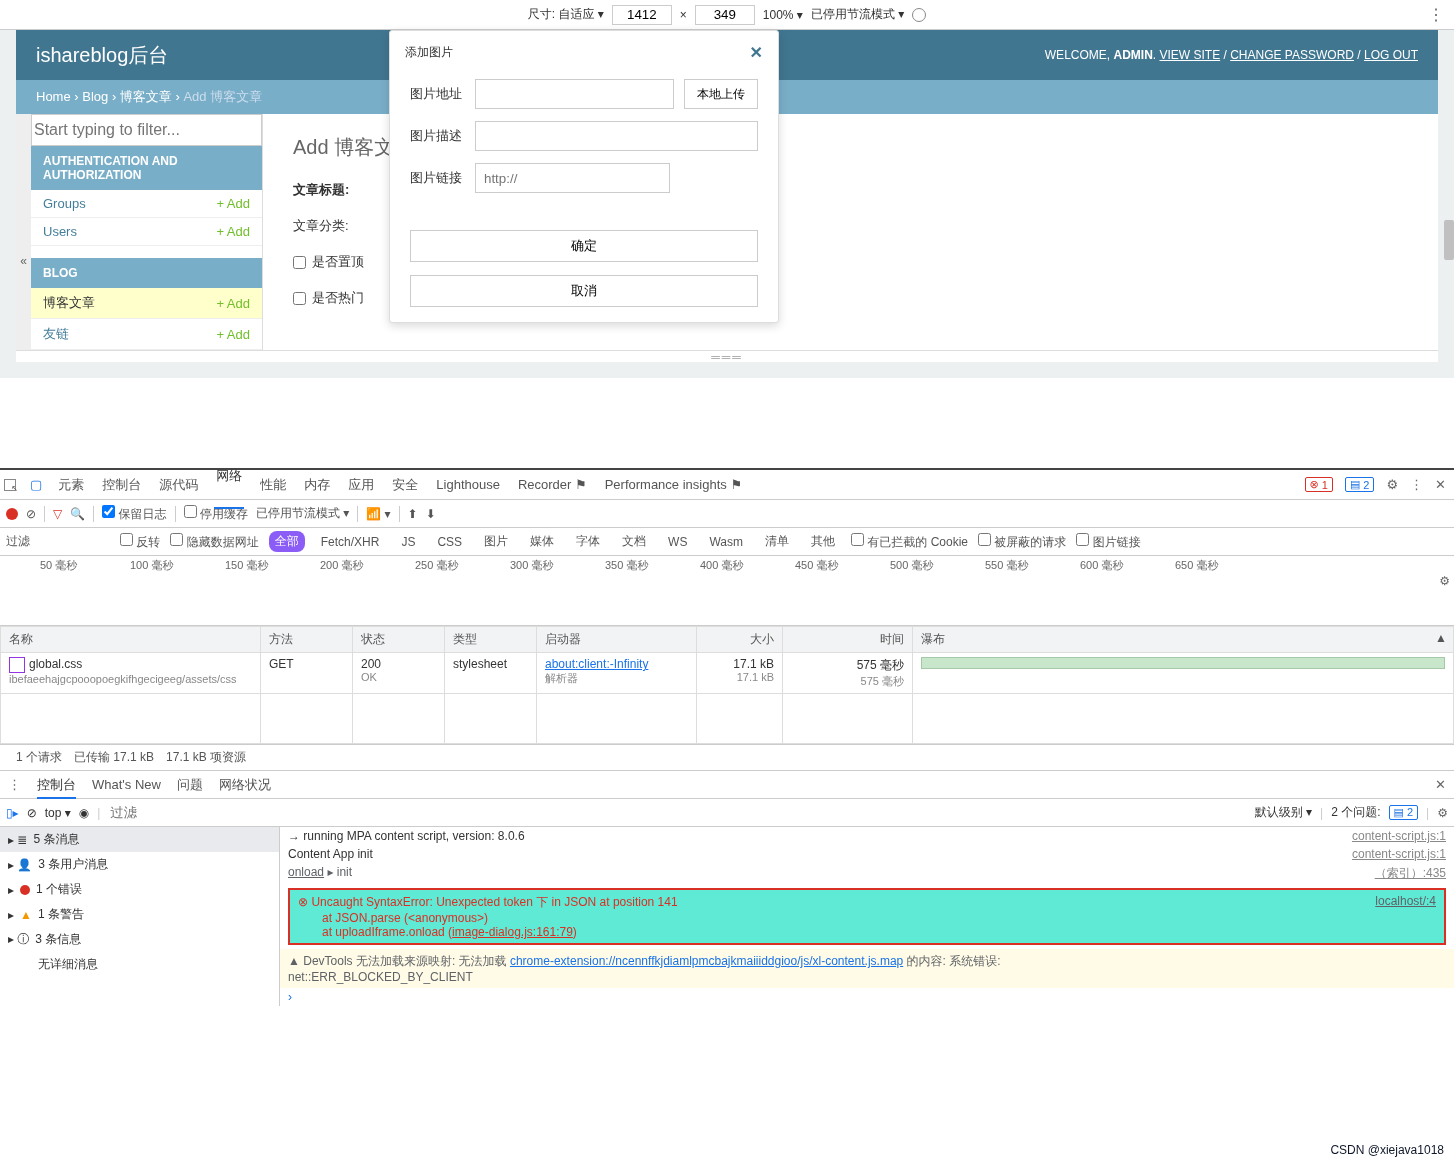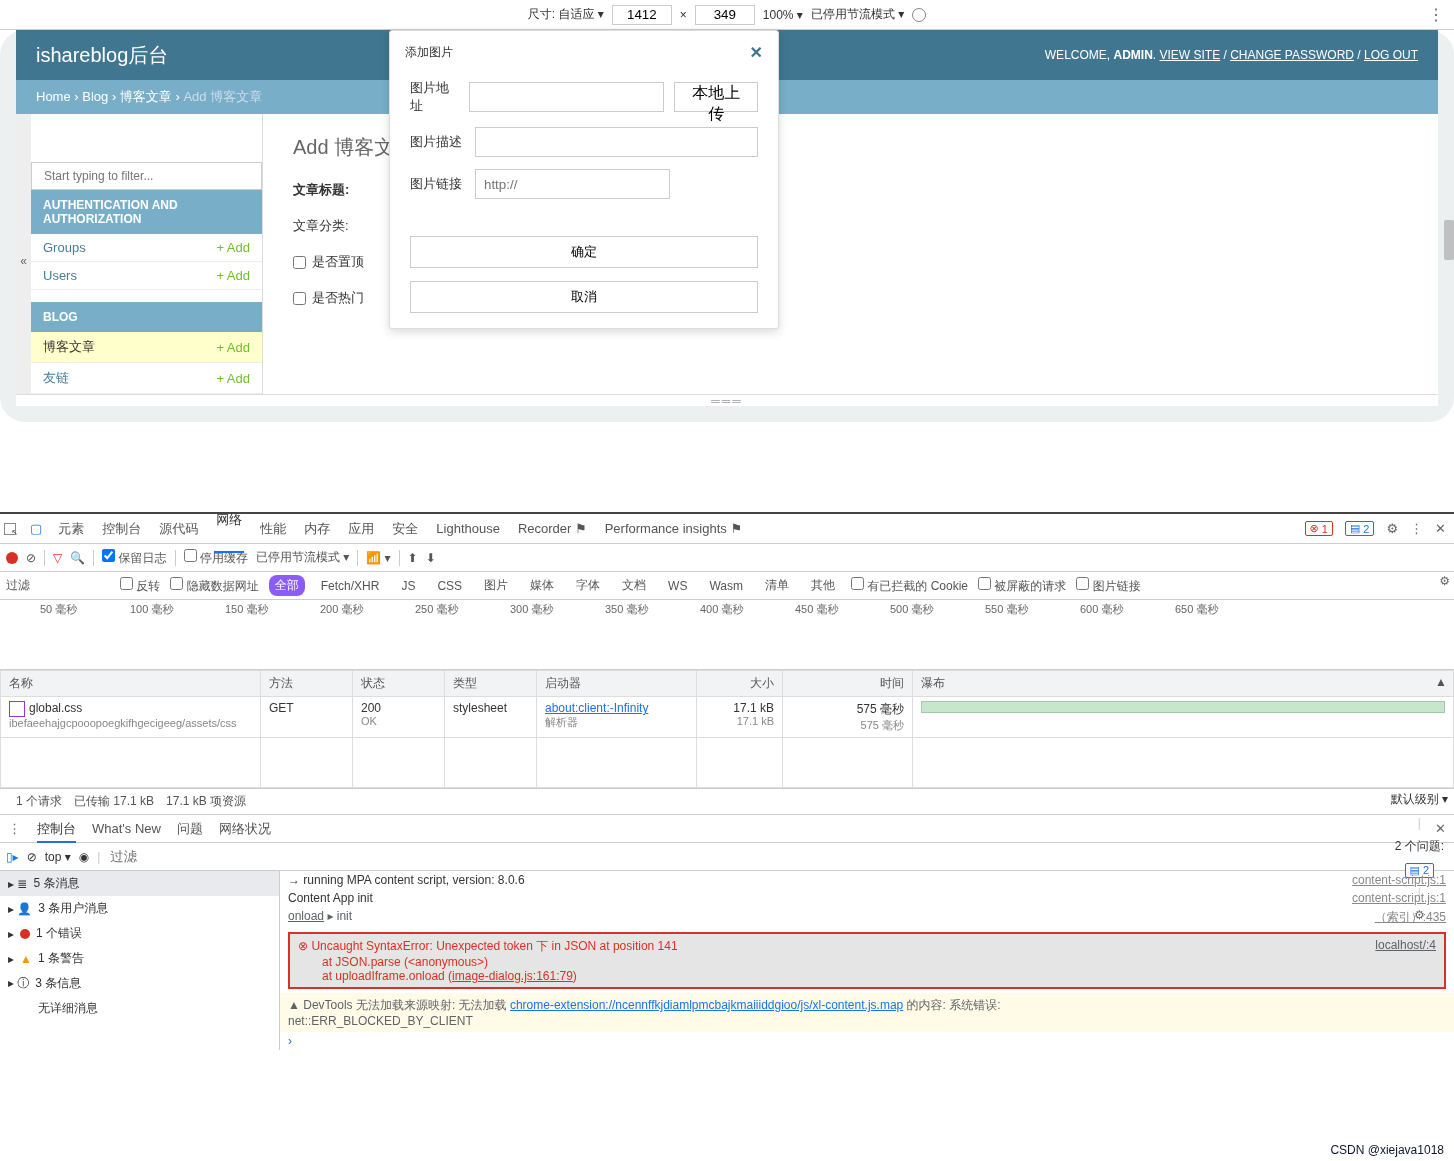--- a/index.html
+++ b/index.html
@@ -6,34 +6,34 @@
 body { background: #fff; font-size: 12px; color: #333; }
 
 
 .device-toolbar { height: 30px; background: #fff; border-bottom: 1px solid #ccc; display: flex; align-items: center; justify-content: center; gap: 8px; position: relative; }
 .device-toolbar .dim-input { width: 60px; height: 20px; border: 1px solid #ccc; text-align: center; }
 .device-toolbar .dropdown { cursor: pointer; }
 .device-toolbar .menu-icon { position: absolute; right: 10px; font-size: 16px; cursor: pointer; color: #666; }
 .rotate-icon { display: inline-block; width: 14px; height: 14px; border: 1.5px solid #888; border-radius: 50%; position: relative; }
 
 
-.admin-wrap { background: #ecf0f1; padding: 0 16px 16px; position: relative; border-radius: 25px; }
+.admin-wrap { background: #ecf0f1; padding: 0 16px 16px; position: relative; }
 .admin-panel { background: #fff; }
 .admin-header { background: #417690; color: #fff; height: 50px; display: flex; align-items: center; justify-content: space-between; padding: 0 20px; }
 .admin-title { font-size: 20px; font-weight: normal; }
 .admin-links { font-size: 12px; }
 .admin-links a { color: #fff; text-decoration: none; }
 .admin-links a.underline { text-decoration: underline; }
 
 .breadcrumb { background: #79aec8; color: #fff; padding: 8px 20px; font-size: 13px; }
 .breadcrumb a { color: #fff; text-decoration: none; }
 
 .admin-body { display: flex; }
 .sidebar { width: 232px; border-right: 1px solid #ddd; }
-.filter-input { width: 100%; padding: 6px 12px; border: 1px solid #ccc; font-size: 12px; margin-top: 48px; }
+.filter-input { width: 100%; padding: 6px 2px; border: 1px solid #ccc; font-size: 16px; }
 .sidebar-section-header { background: #79aec8; color: #fff; padding: 8px 12px; font-size: 12px; font-weight: bold; }
 .sidebar-section-header.blog { color: #417690; background: #f8f8f8; font-weight: bold; }
 .sidebar-row { display: flex; justify-content: space-between; align-items: center; padding: 6px 12px; border-bottom: 1px solid #eee; font-size: 13px; }
 .sidebar-row a { color: #447e9b; text-decoration: none; }
 .sidebar-row .add { color: #70bf2b; cursor: pointer; }
 .sidebar-row.highlight { background: #ffffcc; }
 .sidebar-row.highlight a { color: #333; }
 
 .expand-strip { width: 15px; background: #eee; display: flex; align-items: flex-start; justify-content: center; padding-top: 140px; cursor: pointer; color: #666; }
 
@@ -45,21 +45,21 @@
 .form-row.checkbox input { margin-right: 6px; }
 
 
 .modal { position: absolute; top: 0; left: 389px; width: 390px; background: #fff; border: 1px solid #ddd; border-radius: 3px; box-shadow: 0 3px 10px rgba(0,0,0,0.15); }
 .modal-header { padding: 12px 15px; display: flex; justify-content: space-between; align-items: center; border-bottom: none; }
 .modal-header .close { color: #417690; font-size: 16px; cursor: pointer; font-weight: bold; }
 .modal-body { padding: 5px 20px 15px; }
 .modal-row { display: flex; align-items: center; margin-bottom: 12px; gap: 10px; }
 .modal-row label { width: 55px; font-size: 13px; }
 .modal-row input[type=text] { flex: 1; height: 30px; border: 1px solid #ccc; padding: 0 8px; }
-.modal-row button { height: 30px; padding: 0 12px; background: #fff; border: 1px solid #ccc; cursor: pointer; font-size: 16px; }
+.modal-row button { height: 30px; padding: 0 12px; background: #fff; border: 1px solid #ccc; cursor: pointer; font-size: 12px; }
 .modal-footer { padding: 10px 20px 15px; display: flex; justify-content: flex-end; gap: 13px; flex-direction: column; }
 .modal-footer button { height: 32px; padding: 0 18px; background: #fff; border: 1px solid #ccc; cursor: pointer; font-size: 13px; }
 
 .drag-handle { height: 12px; background: #fff; border-top: 1px solid #ddd; display: flex; align-items: center; justify-content: center; color: #999; letter-spacing: 2px; cursor: ns-resize; }
 .right-scrollblock { position: absolute; right: 0; top: 190px; width: 10px; height: 40px; background: #c0c0c0; border-radius: 2px; }
 
 
 .devtools { border-top: 2px solid #444; margin-top: 90px; }
 .dt-tabs { height: 30px; display: flex; align-items: center; border-bottom: 1px solid #ccc; padding: 0 4px; gap: 14px; font-size: 13px; color: #555; position: relative; }
 .dt-tabs .tab { cursor: pointer; padding: 0 2px; }
@@ -94,34 +94,34 @@
 .dt-status { padding: 4px 16px; border-top: 1px solid #ccc; font-size: 12px; color: #555; }
 
 .console-wrap { border-top: 1px solid #ccc; }
 .console-tabs { height: 28px; display: flex; align-items: center; gap: 16px; padding: 0 8px; border-bottom: 1px solid #ccc; font-size: 13px; }
 .console-tabs .tab { cursor: pointer; color: #555; }
 .console-tabs .tab.active { border-bottom: 2px solid #1a73e8; height: 28px; line-height: 28px; color: #333; }
 .console-tabs .right { margin-left: auto; }
 
 .console-toolbar { height: 28px; display: flex; align-items: center; gap: 8px; padding: 0 6px; border-bottom: 1px solid #ccc; font-size: 12px; }
 .console-toolbar input { flex: 1; border: none; outline: none; padding: 2px; }
-.console-toolbar .right-section { display: flex; align-items: center; gap: 8px; flex-direction: column; }
+.console-toolbar .right-section { display: flex; align-items: center; gap: 8px; }
 
 .console-body { display: flex; }
 .console-sidebar { width: 280px; border-right: 1px solid #ccc; font-size: 12px; }
 .console-sidebar .row { padding: 4px 8px; display: flex; align-items: center; gap: 6px; cursor: pointer; }
 .console-sidebar .row.highlight { background: #e8eaed; }
 .console-sidebar .red-dot { width: 10px; height: 10px; border-radius: 50%; background: #d93025; display: inline-block; }
 .console-sidebar .yellow-tri { color: #f29900; }
 
 .console-messages { flex: 1; font-family: Menlo, Consolas, monospace; font-size: 12px; }
 .msg { padding: 2px 8px; display: flex; justify-content: space-between; }
 .msg .link { color: #888; text-decoration: underline; }
 .msg.init-line { color: #5f6368; }
-.error-box { border: 2px solid #d93025; margin: 4px 8px; padding: 4px 8px; background: #e5e5e5; color: #d93025; position: relative; }
+.error-box { border: 2px solid #d93025; margin: 4px 8px; padding: 4px 8px; background: #5eead4; color: #d93025; position: relative; }
 .error-box .link { position: absolute; right: 8px; top: 4px; color: #5f6368; text-decoration: underline; }
 .warn-box { background: #fffbe6; padding: 4px 8px; color: #5f6368; }
 .warn-box a { color: #1a73e8; text-decoration: underline; }
 .indent { padding-left: 24px; }
 .prompt { padding: 2px 8px; color: #1a73e8; }
 
 .right-gears { position: absolute; right: 4px; top: 50%; transform: translateY(-50%); display: flex; gap: 8px; align-items: center; }
 
 .watermark { position: fixed; bottom: 4px; right: 10px; color: #0f172a; font-size: 12px; }
 </style>

